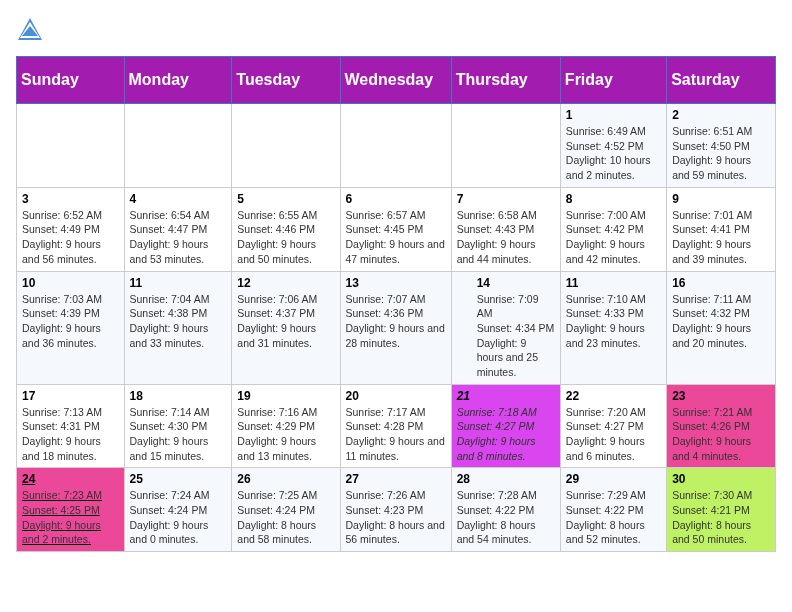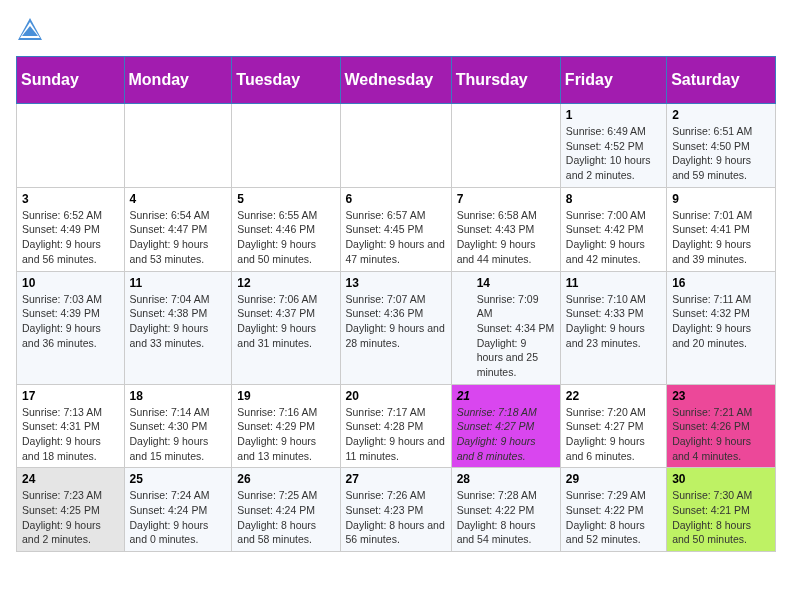--- a/index.html
+++ b/index.html
@@ -270,21 +270,21 @@
 Daylight: 9 hours and 6 minutes.</div>
         </td>
         <td style="background: #ec4899; margin-top: 26px;">
           <span class="day-number">23</span>
           <div class="day-info" style="white-space: pre-line;">Sunrise: 7:21 AM
 Sunset: 4:26 PM
 Daylight: 9 hours and 4 minutes.</div>
         </td>
       </tr>
       <tr>
-        <td style="background: #e5e5e5;">
+        <td style="background: #ec4899; text-decoration: underline;">
           <span class="day-number">24</span>
           <div class="day-info" style="white-space: pre-line;">Sunrise: 7:23 AM
 Sunset: 4:25 PM
 Daylight: 9 hours and 2 minutes.</div>
         </td>
         <td style="background: rgb(245, 248, 252);">
           <span class="day-number">25</span>
           <div class="day-info" style="white-space: pre-line;">Sunrise: 7:24 AM
 Sunset: 4:24 PM
 Daylight: 9 hours and 0 minutes.</div>

